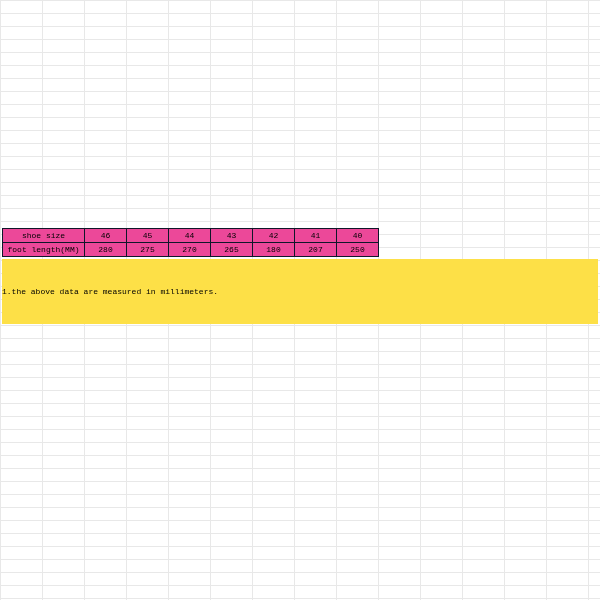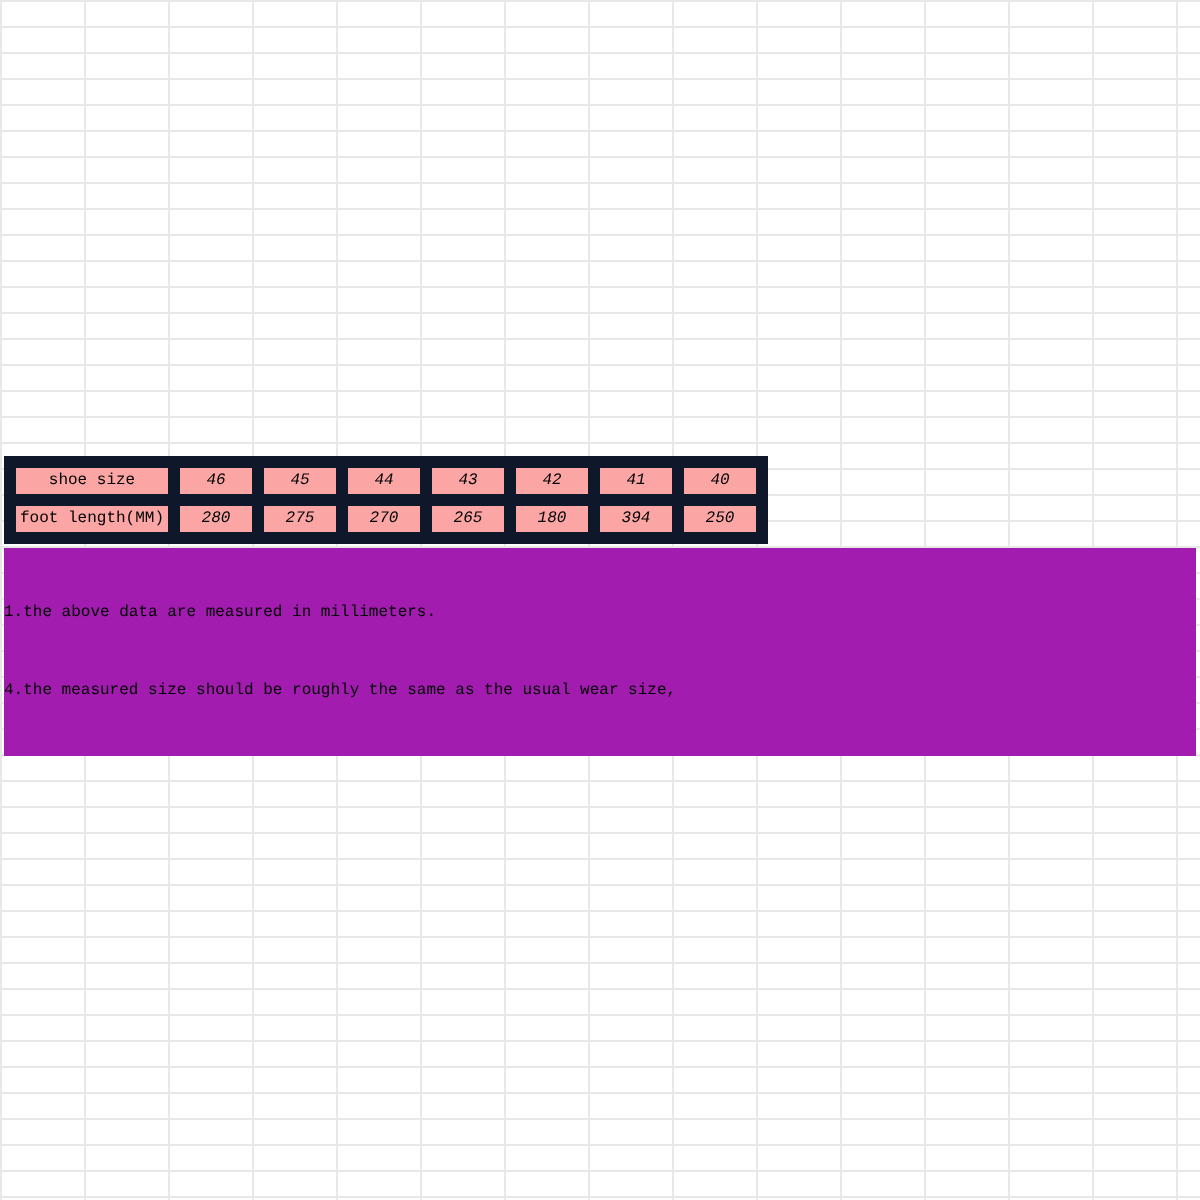--- a/index.html
+++ b/index.html
@@ -27,39 +27,39 @@
     position: absolute;
     top: 228px;
     left: 2px;
     width: 596px;
   }
   table.size-table {
     border-collapse: collapse;
     margin-bottom: 2px;
   }
   table.size-table td, table.size-table th {
-    border: 6px solid #0f172a;
+    border: 1px solid #0f172a;
     text-align: center;
     font-size: 8px;
     font-weight: normal;
     padding: 1px 0;
     height: 11px;
     line-height: 11px;
     font-family: "Courier New", monospace;
-    background: #fca5a5;
+    background: #ec4899;
   }
   .label-cell { width: 82px; }
-  .data-cell { width: 42px; font-style: italic; }
+  .data-cell { width: 42px; }
   .notes {
     font-size: 8px;
     line-height: 13px;
     font-family: "Courier New", monospace;
     color: #000;
     white-space: pre;
-    background: #a21caf;
+    background: #fde047;
   }
 </style>
 </head>
 <body>
 
 <svg class="grid" width="600" height="600">
     <line x1="0.5" y1="0" x2="0.5" y2="600" stroke="#e8e8e8" stroke-width="1"></line>
     <line x1="42.5" y1="0" x2="42.5" y2="600" stroke="#e8e8e8" stroke-width="1"></line>
     <line x1="84.5" y1="0" x2="84.5" y2="600" stroke="#e8e8e8" stroke-width="1"></line>
     <line x1="126.5" y1="0" x2="126.5" y2="600" stroke="#e8e8e8" stroke-width="1"></line>
@@ -138,22 +138,21 @@
       <td class="data-cell">41</td>
       <td class="data-cell">40</td>
     </tr>
     <tr>
       <td class="label-cell">foot length(MM)</td>
       <td class="data-cell">280</td>
       <td class="data-cell">275</td>
       <td class="data-cell">270</td>
       <td class="data-cell">265</td>
       <td class="data-cell">180</td>
-      <td class="data-cell">394</td>
+      <td class="data-cell">207</td>
       <td class="data-cell">250</td>
     </tr>
   </tbody>
     </table>
   <div class="notes">
     <div>1.the above data are measured in millimeters.</div>
-    <div>4.the measured size should be roughly the same as the usual wear size,</div>
   </div>
 </div>
 
 </body></html>

